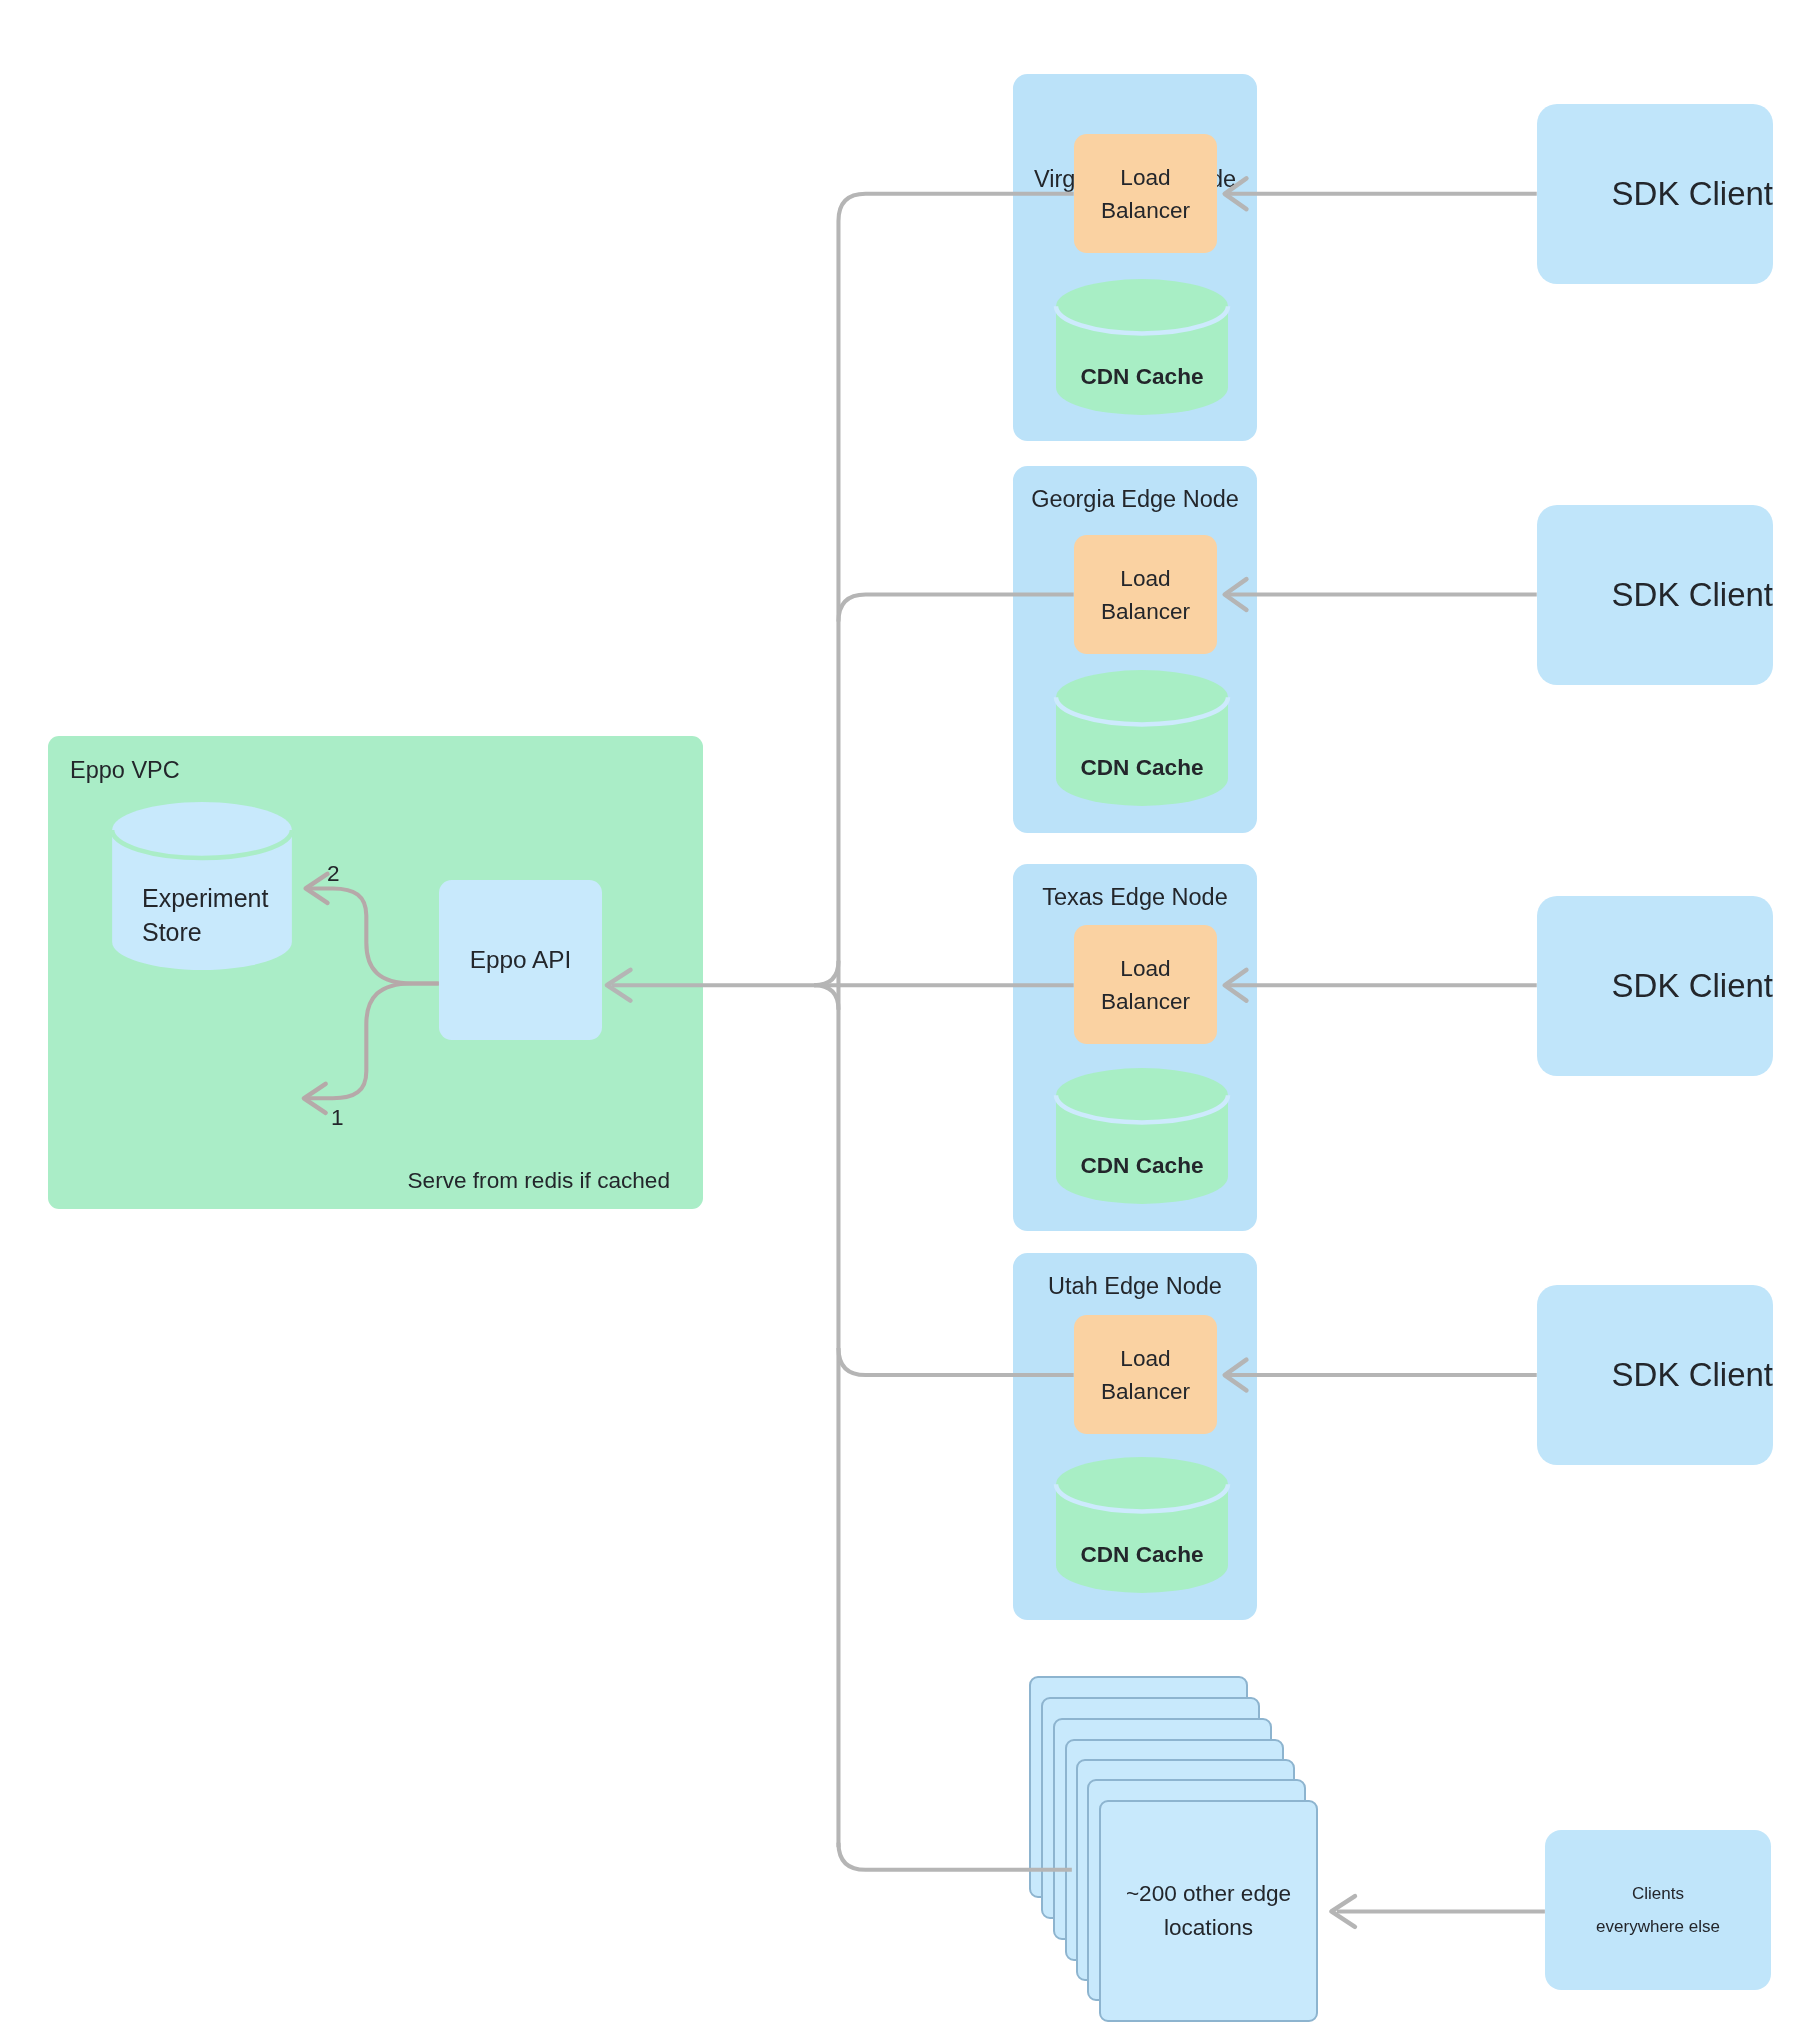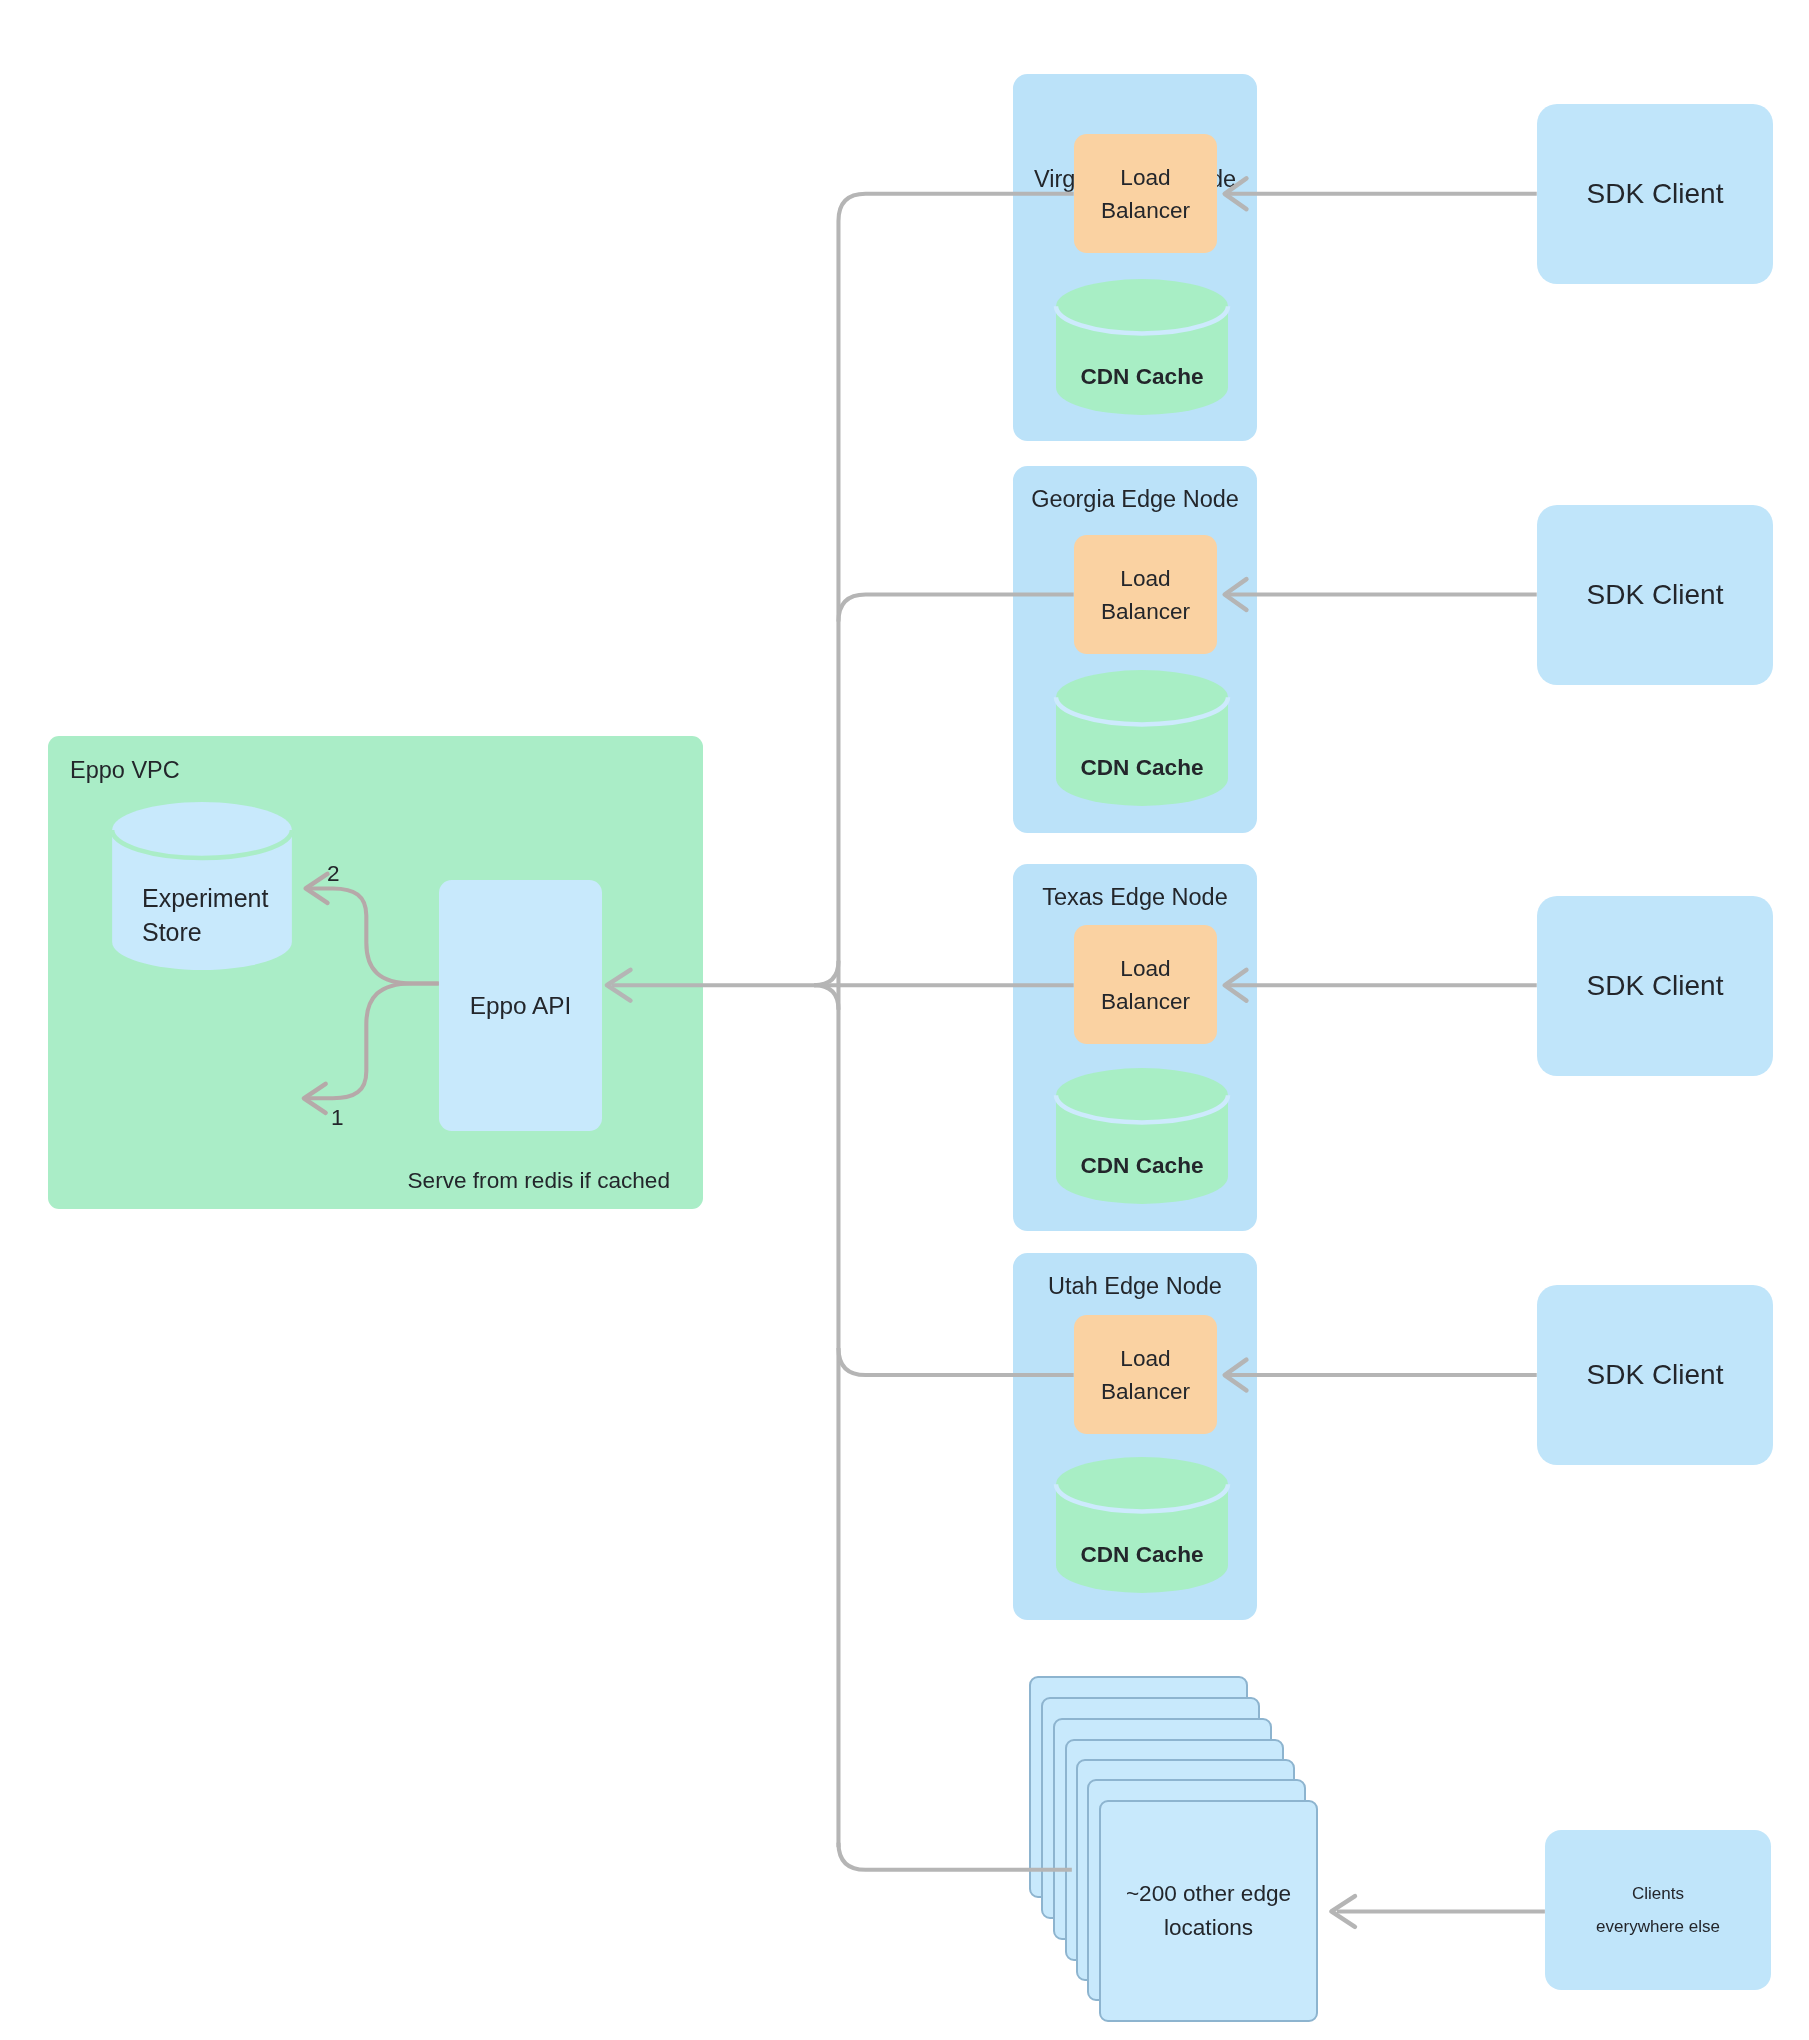--- a/index.html
+++ b/index.html
@@ -20,21 +20,21 @@
     position:relative;width:1809px;height:2041px;background:#ffffff;
     font-family:"Liberation Sans",sans-serif;color:var(--text);
     overflow:hidden;
   }
   .abs{position:absolute;}
   .box{position:absolute;box-sizing:border-box;}
   .vpc{background:var(--vpc-green);border-radius:11px;}
   .edge-node{background:var(--container-blue);border-radius:14.5px;}
   .lb{background:var(--lb-orange);border-radius:12.7px;display:flex;align-items:center;justify-content:center;text-align:center;font-size:22.6px;line-height:33px;}
   .api-box{background:var(--item-blue);border-radius:12.7px;display:flex;align-items:center;justify-content:center;font-size:24.4px;}
-  .sdk{background:var(--sdk-blue);border-radius:20px;display:flex;align-items:center;justify-content:center;font-size:28px;}
+  .sdk{background:var(--sdk-blue);border-radius:20px;display:flex;align-items:center;justify-content:flex-end;font-size:33px;}
   .clients{background:var(--sdk-blue);border-radius:16.3px;display:flex;align-items:center;justify-content:center;text-align:center;font-size:17px;line-height:33px;}
   .stack-square{position:absolute;width:219px;height:222px;background:var(--item-blue);
     border:2.7px solid var(--stack-border);border-radius:9px;box-sizing:border-box;}
   .stack-front-text{display:flex;align-items:center;justify-content:center;text-align:center;font-size:22.6px;line-height:34px;}
   .node-title{position:absolute;left:0;width:100%;text-align:center;font-size:23.5px;}
   .cyl-text{position:absolute;text-align:center;font-size:22.6px;font-weight:bold;}
   .label{position:absolute;font-size:23.5px;}
   .note{position:absolute;text-align:right;font-size:22.6px;}
   .step{position:absolute;font-size:22.6px;}
   .exp-text{position:absolute;font-size:25px;line-height:34px;text-align:left;}
@@ -62,21 +62,21 @@
       <path class="cyl-body blue" d="M0,31 A99.5,31 0 0 1 199,31 L199,155 A99.5,31 0 0 1 0,155 Z"></path>
       <path class="sep-green" d="M0,31 A99.5,31 0 0 0 199,31"></path>
     </svg>
   </div>
   <div class="exp-text" style="left:142px;top:881px;">
     <span style="display:block">Experiment</span>
     <span style="display:block">Store</span>
   </div>
 
 
-  <div class="box api-box" style="left:439px;top:880px;width:163px;height:251px;">
+  <div class="box api-box" style="left:439px;top:880px;width:163px;height:160px;">
     <span>Eppo API</span>
   </div>
 
   <div class="step" style="left:327px;top:861px;">2</div>
   <div class="step" style="left:331px;top:1105px;">1</div>
 
   <div class="note" style="left:308px;top:1168px;width:362px;">Serve from redis if cached</div>
 
   <div class="box edge-node" style="left:1013px;top:74px;width:244px;height:367px;">
     <div class="node-title" style="top:92px;">Virginia Edge Node</div>

